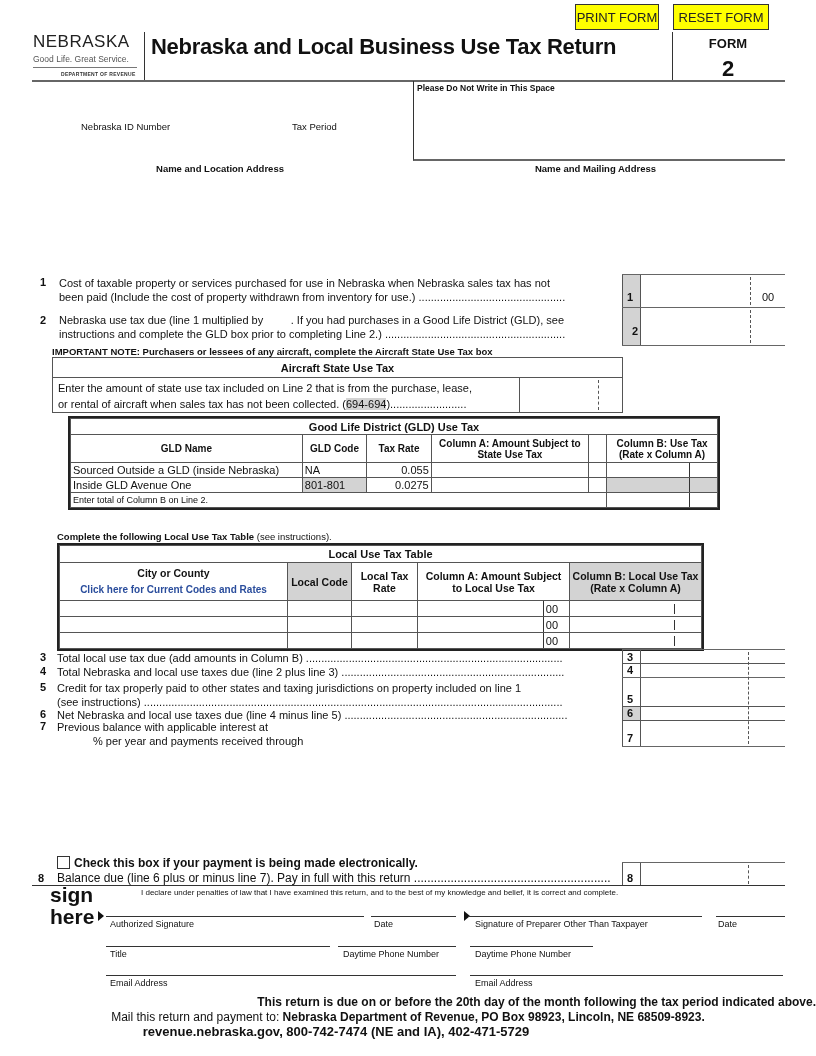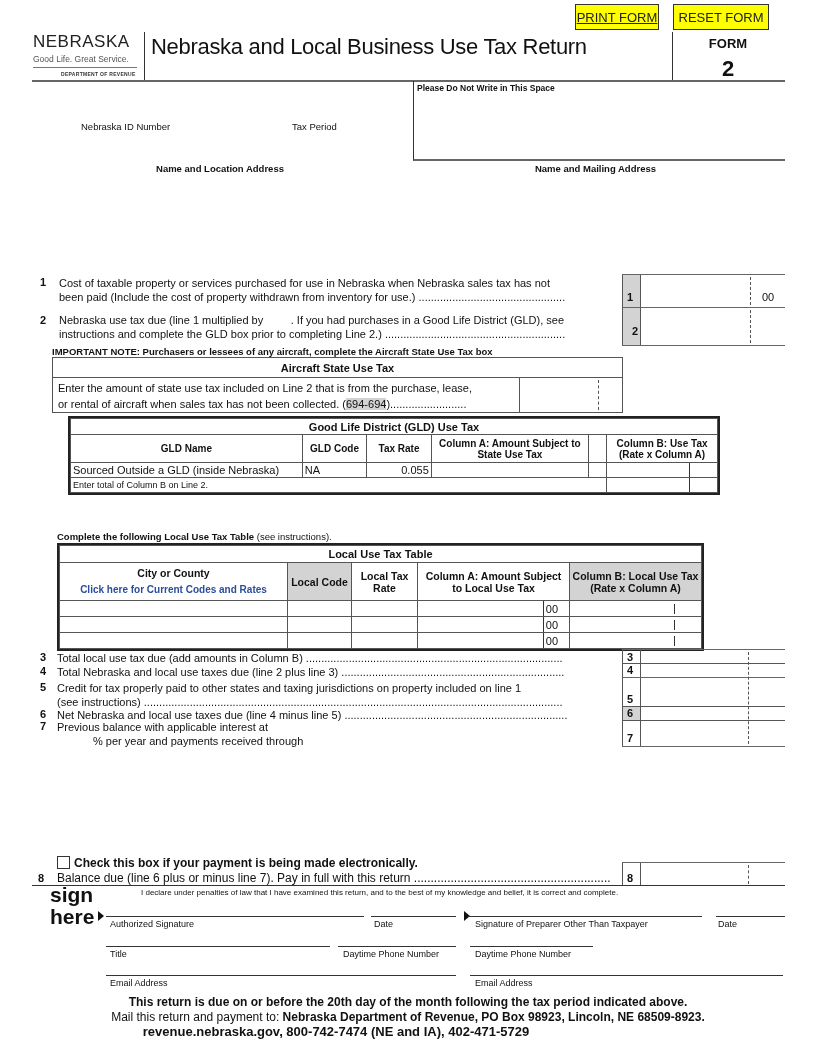--- a/index.html
+++ b/index.html
@@ -2,40 +2,40 @@
 <html><head>
 <meta charset="utf-8">
 <style>
   * { box-sizing: border-box; margin: 0; padding: 0; }
   body { width: 816px; height: 1056px; background: #fff; position: relative; font-family: "Liberation Sans", sans-serif; color: #111; overflow: hidden; }
   .abs { position: absolute; }
   .btn-yellow { background: #ffff00; border: 1px solid #333; font-size: 13px; color: #222; height: 26px; display: flex; align-items: center; justify-content: center; cursor: pointer; }
   .logo-ne { font-size: 17px; letter-spacing: 0.5px; color: #222; }
   .logo-tag { font-size: 8.5px; color: #555; }
   .logo-dept { font-size: 5px; font-weight: bold; color: #333; letter-spacing: .3px; }
-  .title { font-size: 22px; font-weight: normal; letter-spacing: -0.3px; }
+  .title { font-size: 22px; font-weight: bold; letter-spacing: -0.3px; }
   .lbl { font-size: 9.5px; }
   .bold { font-weight: bold; }
   .line-text { font-size: 11px; line-height: 14px; }
   .num { font-weight: bold; font-size: 11px; }
   .gray { background: #d3d3d3; }
   table { border-collapse: collapse; }
   .gld td, .gld th { border: 1px solid #555; font-size: 11px; padding: 0 2px; height: 15px; }
   .gld th { font-weight: bold; font-size: 10px; text-align: center; }
   .loc td, .loc th { border: 1px solid #555; font-size: 11px; padding: 0 2px; height: 16px; }
   .loc th { font-weight: bold; font-size: 10.5px; text-align: center; }
   .dash { border-left: 1px dashed #555; position: absolute; top: 2px; bottom: 2px; }
   .tick { border-left: 1px solid #333; position: absolute; height: 10px; }
   .sigline { border-top: 1px solid #333; position: absolute; }
   .siglabel { font-size: 9px; position: absolute; }
 </style>
 </head>
 <body>
 
-<div class="abs btn-yellow" style="left:575px;top:4px;width:84px;text-decoration:underline;">PRINT FORM</div>
+<div class="abs btn-yellow" style="left:575px;top:4px;width:84px;">PRINT FORM</div>
 <div class="abs btn-yellow" style="left:673px;top:4px;width:96px;">RESET FORM</div>
 
 <div class="abs" style="left:33px;top:32px;width:112px;">
   <div class="logo-ne">NEBRASKA</div>
   <div class="logo-tag" style="margin-top:2px;">Good Life. Great Service.</div>
   <div style="border-top:1px solid #777;margin-top:3px;width:104px;"></div>
   <div class="logo-dept" style="margin-top:3px;margin-left:28px;">DEPARTMENT OF REVENUE</div>
 </div>
 <div class="abs" style="left:144px;top:32px;height:48px;border-left:1px solid #333;"></div>
 <div class="abs title" style="left:151px;top:34px;">Nebraska and Local Business Use Tax Return</div>
@@ -104,20 +104,29 @@
       <th colspan="2">Column B: Use Tax (Rate x Column A)</th>
     </tr>
     <tr>
       <td>Sourced Outside a GLD (inside Nebraska)</td>
       <td>NA</td>
       <td style="text-align:right;">0.055</td>
       <td></td>
           <td></td>
       <td style="border-right:1px solid #333;width:82px;"></td>
           <td style="border-left:1px solid #333;width:28px;"></td>
+    </tr>
+    <tr>
+      <td>Inside GLD Avenue One</td>
+      <td class="gray">801-801</td>
+      <td style="text-align:right;">0.0275</td>
+      <td></td>
+          <td></td>
+      <td class="gray" style="border-right:1px solid #333;"></td>
+          <td class="gray" style="border-left:1px solid #333;"></td>
     </tr>
     <tr>
       <td colspan="5" style="font-size:9px;">Enter total of Column B on Line 2.</td>
       <td style="border-right:1px solid #333;"></td>
           <td style="border-left:1px solid #333;"></td>
     </tr>
   </tbody>
     </table>
 </div>
 
@@ -244,15 +253,15 @@
 <div class="sigline" style="left:338px;top:946px;width:118px;"></div>
 <div class="siglabel" style="left:343px;top:949px;">Daytime Phone Number</div>
 <div class="sigline" style="left:470px;top:946px;width:123px;"></div>
 <div class="siglabel" style="left:475px;top:949px;">Daytime Phone Number</div>
 
 <div class="sigline" style="left:106px;top:975px;width:350px;"></div>
 <div class="siglabel" style="left:110px;top:978px;">Email Address</div>
 <div class="sigline" style="left:470px;top:975px;width:313px;"></div>
 <div class="siglabel" style="left:475px;top:978px;">Email Address</div>
 
-<div class="abs bold" style="left:0;top:995px;width:816px;text-align:center;font-size:12px;">This return is due on or before the 20th day of the month following the tax period indicated above.</div>
+<div class="abs bold" style="left:0;top:995px;width:816px;text-align:right;font-size:12px;">This return is due on or before the 20th day of the month following the tax period indicated above.</div>
 <div class="abs" style="left:0;top:1010px;width:816px;text-align:center;font-size:12px;"><span>Mail this return and payment to: </span><span class="bold">Nebraska Department of Revenue, PO Box 98923, Lincoln, NE 68509-8923.</span></div>
 <div class="abs bold" style="left:0;top:1024px;width:672px;text-align:center;font-size:13px;">revenue.nebraska.gov, 800-742-7474 (NE and IA), 402-471-5729</div>
 
 </body></html>

